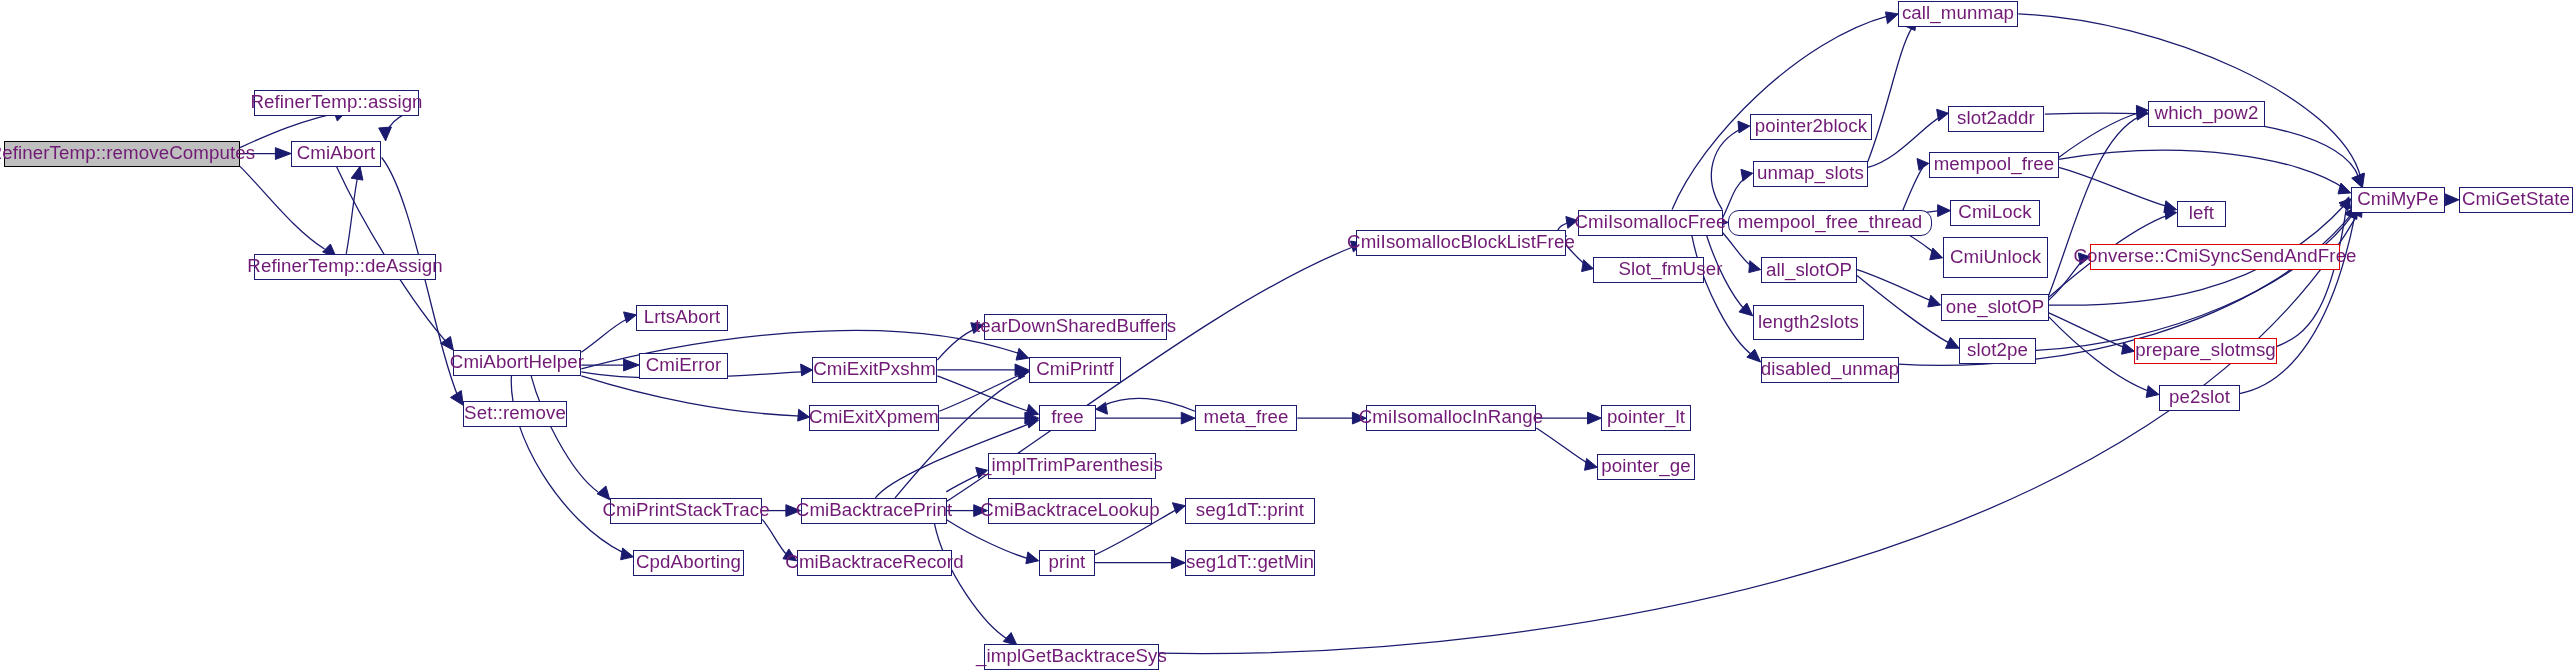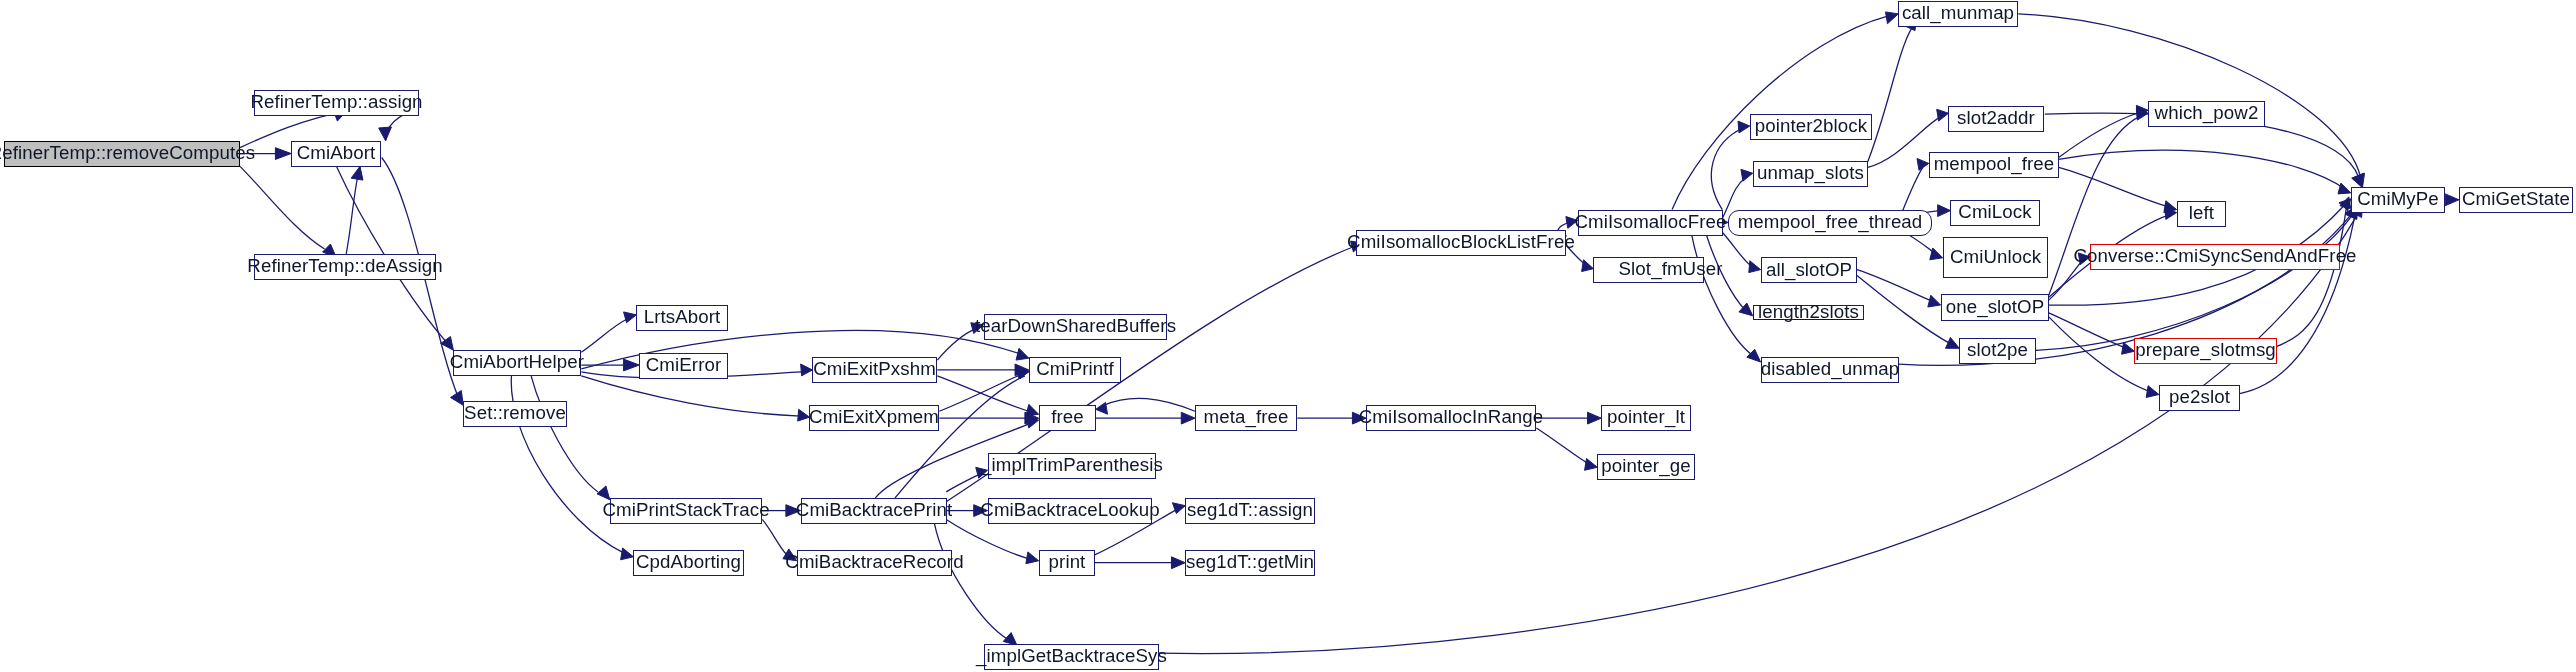--- a/index.html
+++ b/index.html
@@ -22,21 +22,21 @@
     top: 0;
     width: 2576px;
     height: 673px;
     pointer-events: none;
   }
   .node {
     position: absolute;
     box-sizing: border-box;
     border: 1px solid #1a1a6e;
     background: #ffffff;
-    color: #0f172a;
+    color: #701a75;
     font-size: 18.7px;
     line-height: 1;
     display: flex;
     align-items: center;
     justify-content: center;
     white-space: nowrap;
     letter-spacing: 0.1px;
     cursor: pointer;
   }
   .node.root {
@@ -250,21 +250,21 @@
     <div class="node" style="left: 988px; top: 498px; width: 164px; height: 25.6px;">
       <span class="node-label">CmiBacktraceLookup</span>
     </div>
     <div class="node" style="left: 1039px; top: 550px; width: 56px; height: 25.6px;">
       <span class="node-label">print</span>
     </div>
     <div class="node" style="left: 984px; top: 644px; width: 175px; height: 25.6px;">
       <span class="node-label">_implGetBacktraceSys</span>
     </div>
     <div class="node" style="left: 1185px; top: 498px; width: 130px; height: 25.6px;">
-      <span class="node-label">seg1dT::assign</span>
+      <span class="node-label">seg1dT::print</span>
     </div>
     <div class="node" style="left: 1185px; top: 550px; width: 130px; height: 25.6px;">
       <span class="node-label">seg1dT::getMin</span>
     </div>
     <div class="node" style="left: 1195px; top: 405px; width: 102px; height: 25.6px;">
       <span class="node-label">meta_free</span>
     </div>
     <div class="node" style="left: 1356px; top: 230px; width: 210px; height: 25.6px;">
       <span class="node-label">CmiIsomallocBlockListFree</span>
     </div>
@@ -288,21 +288,21 @@
     </div>
     <div class="node" style="left: 1753px; top: 161px; width: 115px; height: 25.6px;">
       <span class="node-label">unmap_slots</span>
     </div>
     <div class="node" style="left: 1728px; top: 210px; width: 204px; height: 25.6px; border-radius: 11px;">
       <span class="node-label">mempool_free_thread</span>
     </div>
     <div class="node" style="left: 1761px; top: 257px; width: 96px; height: 26px;">
       <span class="node-label">all_slotOP</span>
     </div>
-    <div class="node" style="left: 1753px; top: 305px; width: 111px; height: 15px; text-decoration: underline;">
+    <div class="node" style="left: 1753px; top: 305px; width: 111px; height: 35px;">
       <span class="node-label">length2slots</span>
     </div>
     <div class="node" style="left: 1761px; top: 357px; width: 138px; height: 25.6px;">
       <span class="node-label">disabled_unmap</span>
     </div>
     <div class="node" style="left: 1898px; top: 1px; width: 120px; height: 25.6px;">
       <span class="node-label">call_munmap</span>
     </div>
     <div class="node" style="left: 1948px; top: 106px; width: 96px; height: 25.6px;">
       <span class="node-label">slot2addr</span>

